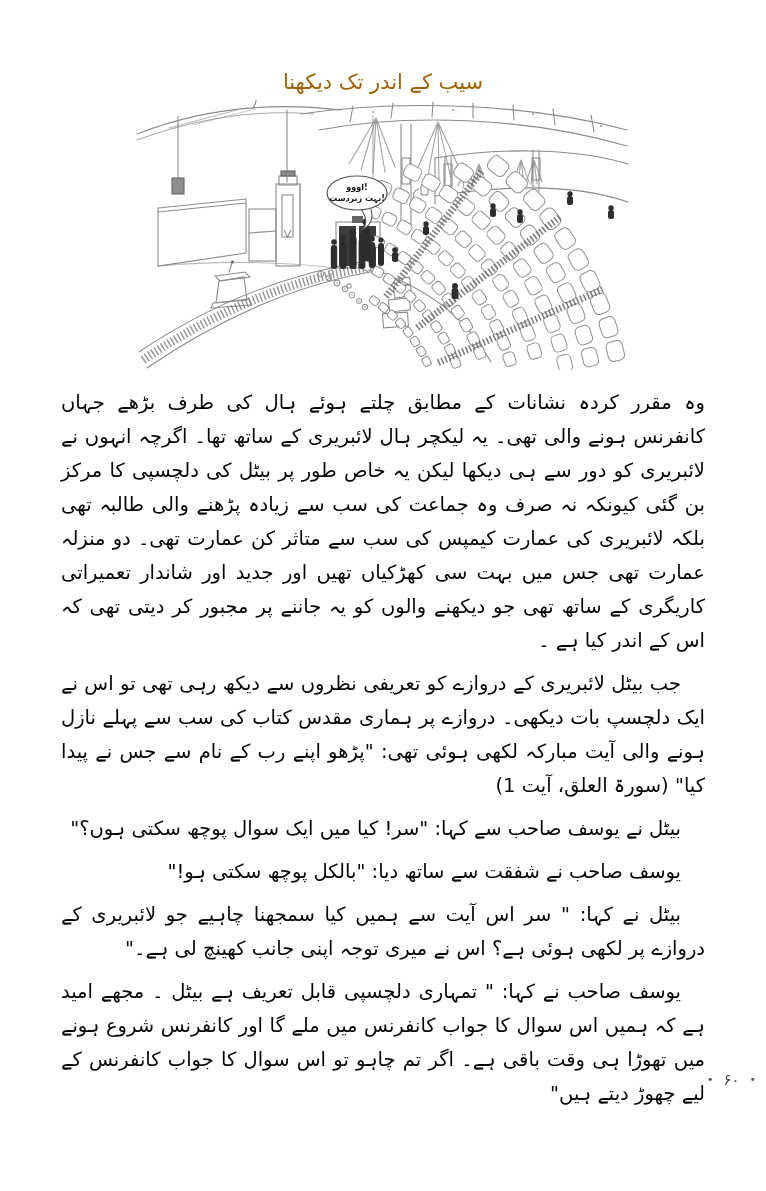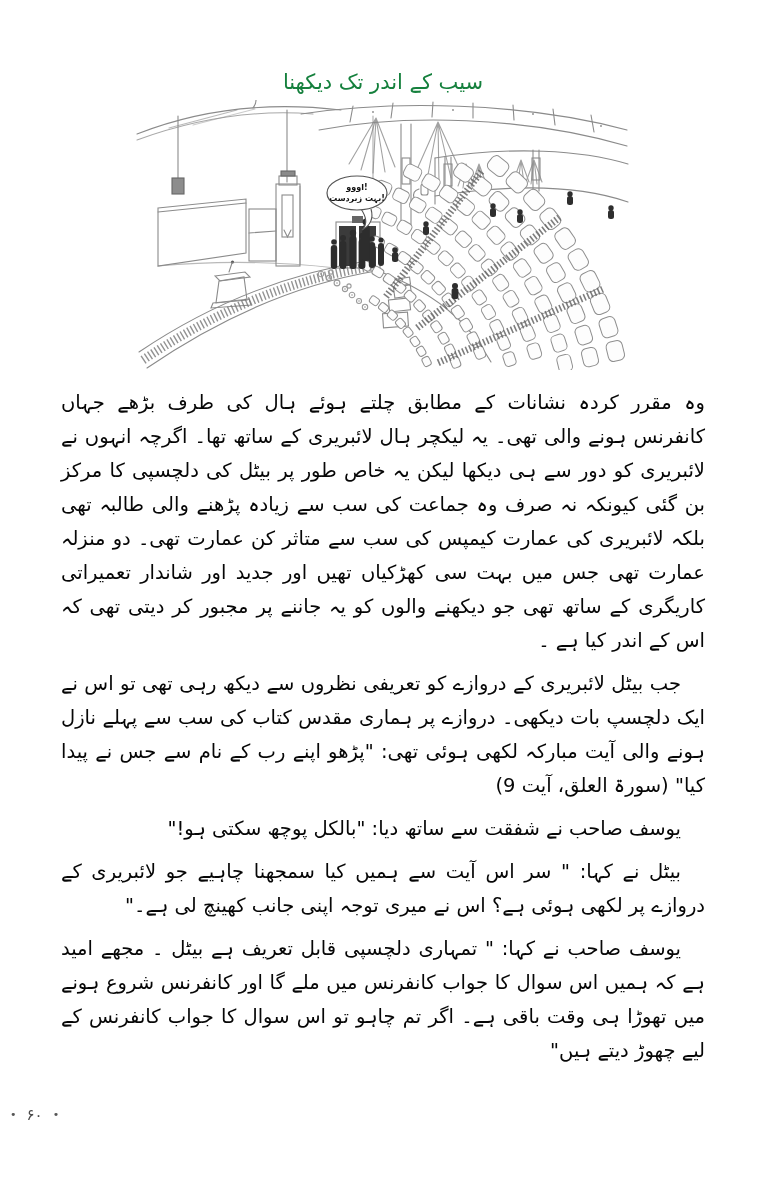--- a/index.html
+++ b/index.html
@@ -1,30 +1,30 @@
 <!DOCTYPE html>
 <html lang="ur"><head>
 <meta charset="utf-8">
 <style>
   html,body{margin:0;padding:0;background:#fff;}
   body{width:766px;height:1191px;overflow:hidden;font-family:"DejaVu Sans",sans-serif;}
   .page{position:relative;width:766px;height:1191px;background:#ffffff;}
   .chapter-title{
-    padding-top:70px;text-align:center;font-size:21px;color:#15803d;direction:rtl;
+    padding-top:70px;text-align:center;font-size:21px;color:#a16207;direction:rtl;
   }
   .illustration-wrap{width:500px;height:270px;margin:6px auto 0;}
   .content{
     width:644px;margin:16px auto 0;direction:rtl;text-align:justify;
     font-size:19.5px;line-height:34px;color:#060606;
   }
   .content p{margin:0;}
   .content p + p{margin-top:9px;}
   .content p.indent{text-indent:24px;}
   .page-number{
-    position:absolute;left:0;right:0;top:1106px;text-align:left;
+    position:absolute;left:0;right:0;top:1071px;text-align:right;
     color:#4a4a4a;font-size:15px;direction:rtl;
   }
   .page-number .bullet{font-size:11px;vertical-align:2px;margin:0 10px;color:#555;}
   svg text{font-family:"DejaVu Sans",sans-serif;}
 </style>
 </head>
 <body>
 
 <div class="page">
 
@@ -343,21 +343,22 @@
         <path d="M228 109 q 9 13 1 21 q 13 -7 9 -21" fill="#ffffff" stroke="#555" stroke-width="1.1"></path>
         <ellipse cx="224" cy="93" rx="30" ry="17" fill="#ffffff" stroke="#555" stroke-width="1.2"></ellipse>
         <text x="224" y="90" text-anchor="middle" font-size="8" font-weight="bold" fill="#111">اووو!</text>
         <text x="224" y="101" text-anchor="middle" font-size="8" font-weight="bold" fill="#111">بہت زبردست!</text>
       </g>
     </svg>
   </div>
 
   <div class="content">
     <p>وہ مقرر کردہ نشانات کے مطابق چلتے ہوئے ہال کی طرف بڑھے جہاں کانفرنس ہونے والی تھی۔ یہ لیکچر ہال لائبریری کے ساتھ تھا۔ اگرچہ انہوں نے لائبریری کو دور سے ہی دیکھا لیکن یہ خاص طور پر بیٹل کی دلچسپی کا مرکز بن گئی کیونکہ نہ صرف وہ جماعت کی سب سے زیادہ پڑھنے والی طالبہ تھی بلکہ لائبریری کی عمارت کیمپس کی سب سے متاثر کن عمارت تھی۔ دو منزلہ عمارت تھی جس میں بہت سی کھڑکیاں تھیں اور جدید اور شاندار تعمیراتی کاریگری کے ساتھ تھی جو دیکھنے والوں کو یہ جاننے پر مجبور کر دیتی تھی کہ اس کے اندر کیا ہے ۔</p>
-    <p class="indent">جب بیٹل لائبریری کے دروازے کو تعریفی نظروں سے دیکھ رہی تھی تو اس نے ایک دلچسپ بات دیکھی۔ دروازے پر ہماری مقدس کتاب کی سب سے پہلے نازل ہونے والی آیت مبارکہ لکھی ہوئی تھی: "پڑھو اپنے رب کے نام سے جس نے پیدا کیا" (سورۃ العلق، آیت 9)</p>
+    <p class="indent">جب بیٹل لائبریری کے دروازے کو تعریفی نظروں سے دیکھ رہی تھی تو اس نے ایک دلچسپ بات دیکھی۔ دروازے پر ہماری مقدس کتاب کی سب سے پہلے نازل ہونے والی آیت مبارکہ لکھی ہوئی تھی: "پڑھو اپنے رب کے نام سے جس نے پیدا کیا" (سورۃ العلق، آیت 1)</p>
+    <p class="indent">بیٹل نے یوسف صاحب سے کہا: "سر! کیا میں ایک سوال پوچھ سکتی ہوں؟"</p>
     <p class="indent">یوسف صاحب نے شفقت سے ساتھ دیا: "بالکل پوچھ سکتی ہو!"</p>
     <p class="indent">بیٹل نے کہا: " سر اس آیت سے ہمیں کیا سمجھنا چاہیے جو لائبریری کے دروازے پر لکھی ہوئی ہے؟ اس نے میری توجہ اپنی جانب کھینچ لی ہے۔"</p>
     <p class="indent">یوسف صاحب نے کہا: " تمہاری دلچسپی قابل تعریف ہے بیٹل ۔ مجھے امید ہے کہ ہمیں اس سوال کا جواب کانفرنس میں ملے گا اور کانفرنس شروع ہونے میں تھوڑا ہی وقت باقی ہے۔ اگر تم چاہو تو اس سوال کا جواب کانفرنس کے لیے چھوڑ دیتے ہیں"</p>
   </div>
 
   <div class="page-number">
     <span class="bullet">•</span><span>۶۰</span><span class="bullet">•</span>
   </div>
 
 </div>

